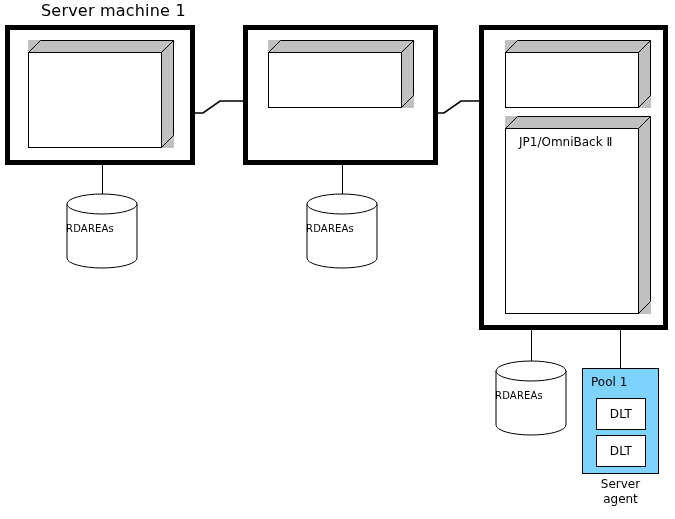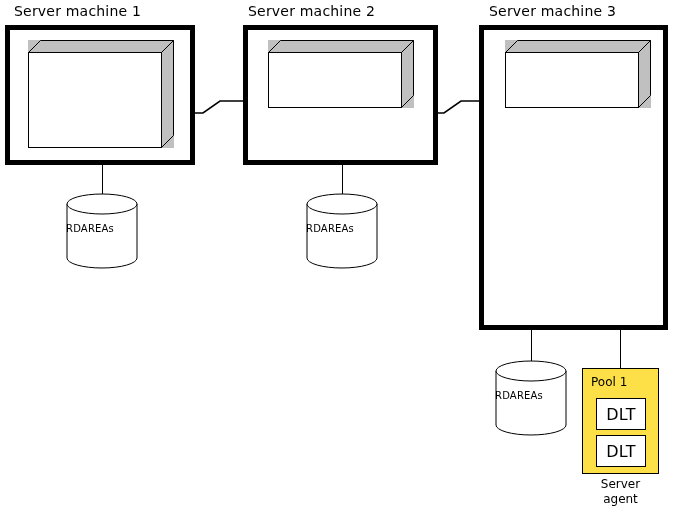--- a/index.html
+++ b/index.html
@@ -15,24 +15,25 @@
     position: relative;
     width: 675px;
     height: 519px;
     background: #ffffff;
     overflow: hidden;
   }
 
   
   .machine-label {
     position: absolute;
-    font-size: 14px;
+    font-size: 16px;
     line-height: 14px;
     white-space: nowrap;
     letter-spacing: 0.2px;
+    margin-left: 27px;
   }
 
   
   .machine-frame {
     position: absolute;
     border: 5px solid #000000;
     background: #ffffff;
     box-sizing: border-box;
   }
 
@@ -72,21 +73,21 @@
 
   
   .comp-box {
     position: absolute;
     border: 1px solid #000000;
     background: #ffffff;
     box-sizing: border-box;
     display: flex;
     align-items: center;
     justify-content: center;
-    font-size: 16px;
+    font-size: 12px;
     line-height: 13px;
     text-align: center;
     letter-spacing: 0.3px;
   }
   .comp-box.two-line { line-height: 14px; }
 
   
   .slab-title {
     position: absolute;
     font-size: 12px;
@@ -111,21 +112,21 @@
   .vline {
     position: absolute;
     width: 1px;
     background: #000000;
   }
 
   
   .pool-frame {
     position: absolute;
     border: 1px solid #000000;
-    background: #fde047;
+    background: #7dd3fc;
     box-sizing: border-box;
   }
   .pool-title {
     position: absolute;
     font-size: 12px;
     line-height: 14px;
     white-space: nowrap;
   }
   .pool-caption {
     position: absolute;
@@ -172,21 +173,20 @@
     </svg>
     <div class="cyl-label" style="top:30px;">RDAREAs</div>
   </div>
 
   <div class="netlink" style="left:195px; top:92px; width:50px; height:26px;">
     <svg width="50" height="26" viewBox="0 0 50 26">
       <path d="M50,9 L25,9 L8,21 L0,21" fill="none" stroke="#000000" stroke-width="1.6" stroke-linecap="square"></path>
     </svg>
   </div>
 
-  <div class="machine-label" style="left:248px; top:4px;">Server machine 2</div>
 
   <div class="machine-frame" style="left:243px; top:25px; width:195px; height:140px;"></div>
 
   <div class="slab" style="left:268px; top:40px; width:146px; height:68px;">
     <div class="face-top" style="left:0px; top:0px; width:146px; height:12px;"></div>
     <div class="face-side" style="top:0px; right:0px; width:12px; height:68px;"></div>
     <div class="face-front" style="left:0px; top:12px; width:134px; height:56px;"></div>
     <svg class="slab-outline" width="146" height="68" viewBox="0 0 146 68">
       <path d="M0.5,12.5 L12.5,0.5 L145.5,0.5 L145.5,55.5 L133.5,67.5 L133.5,12.5 Z" fill="none" stroke="#000000" stroke-width="1"></path>
       <path d="M133.5,12.5 L145.5,0.5" fill="none" stroke="#000000" stroke-width="1"></path>
@@ -206,36 +206,48 @@
     </svg>
     <div class="cyl-label" style="top:30px;">RDAREAs</div>
   </div>
 
   <div class="netlink" style="left:436px; top:92px; width:50px; height:26px;">
     <svg width="50" height="26" viewBox="0 0 50 26">
       <path d="M50,9 L25,9 L8,21 L0,21" fill="none" stroke="#000000" stroke-width="1.6" stroke-linecap="square"></path>
     </svg>
   </div>
 
-  <div class="machine-label" style="left:489px; top:4px;">Server machine 3</div>
 
   <div class="machine-frame" style="left:479px; top:25px; width:189px; height:305px;"></div>
 
   <div class="slab" style="left:505px; top:40px; width:146px; height:68px;">
     <div class="face-top" style="left:0px; top:0px; width:146px; height:12px;"></div>
     <div class="face-side" style="top:0px; right:0px; width:12px; height:68px;"></div>
     <div class="face-front" style="left:0px; top:12px; width:134px; height:56px;"></div>
     <svg class="slab-outline" width="146" height="68" viewBox="0 0 146 68">
       <path d="M0.5,12.5 L12.5,0.5 L145.5,0.5 L145.5,55.5 L133.5,67.5 L133.5,12.5 Z" fill="none" stroke="#000000" stroke-width="1"></path>
       <path d="M133.5,12.5 L145.5,0.5" fill="none" stroke="#000000" stroke-width="1"></path>
     </svg>
     <div class="comp-box" style="left:16px; top:20px; width:48px; height:30px;">FES</div>
     <div class="comp-box" style="left:75px; top:20px; width:48px; height:30px;">BES</div>
   </div>
 
+  <div class="slab" style="left:505px; top:116px; width:146px; height:198px;">
+    <div class="face-top" style="left:0px; top:0px; width:146px; height:12px;"></div>
+    <div class="face-side" style="top:0px; right:0px; width:12px; height:198px;"></div>
+    <div class="face-front" style="left:0px; top:12px; width:134px; height:186px;"></div>
+    <svg class="slab-outline" width="146" height="198" viewBox="0 0 146 198">
+      <path d="M0.5,12.5 L12.5,0.5 L145.5,0.5 L145.5,185.5 L133.5,197.5 L133.5,12.5 Z" fill="none" stroke="#000000" stroke-width="1"></path>
+      <path d="M133.5,12.5 L145.5,0.5" fill="none" stroke="#000000" stroke-width="1"></path>
+    </svg>
+    <div class="slab-title" style="left:14px; top:19px;">JP1/OmniBack Ⅱ</div>
+    <div class="comp-box" style="left:20px; top:50px; width:92px; height:34px;">Disk agent</div>
+    <div class="comp-box two-line" style="left:20px; top:92px; width:92px; height:40px;">Cell manager</div>
+    <div class="comp-box two-line" style="left:20px; top:140px; width:92px; height:40px;">Media agent</div>
+  </div>
 
   <div class="vline" style="left:531px; top:330px; height:32px;"></div>
 
   <div class="vline" style="left:620px; top:330px; height:38px;"></div>
 
   <div class="cylinder" style="left:495px; top:360px; width:72px; height:76px;">
     <svg width="72" height="76" viewBox="0 0 72 76">
       <path d="M1,11 L1,65" fill="none" stroke="#000000" stroke-width="1"></path>
       <path d="M71,11 L71,65" fill="none" stroke="#000000" stroke-width="1"></path>
       <ellipse cx="36" cy="11" rx="35" ry="10" fill="#ffffff" stroke="#000000" stroke-width="1"></ellipse>

